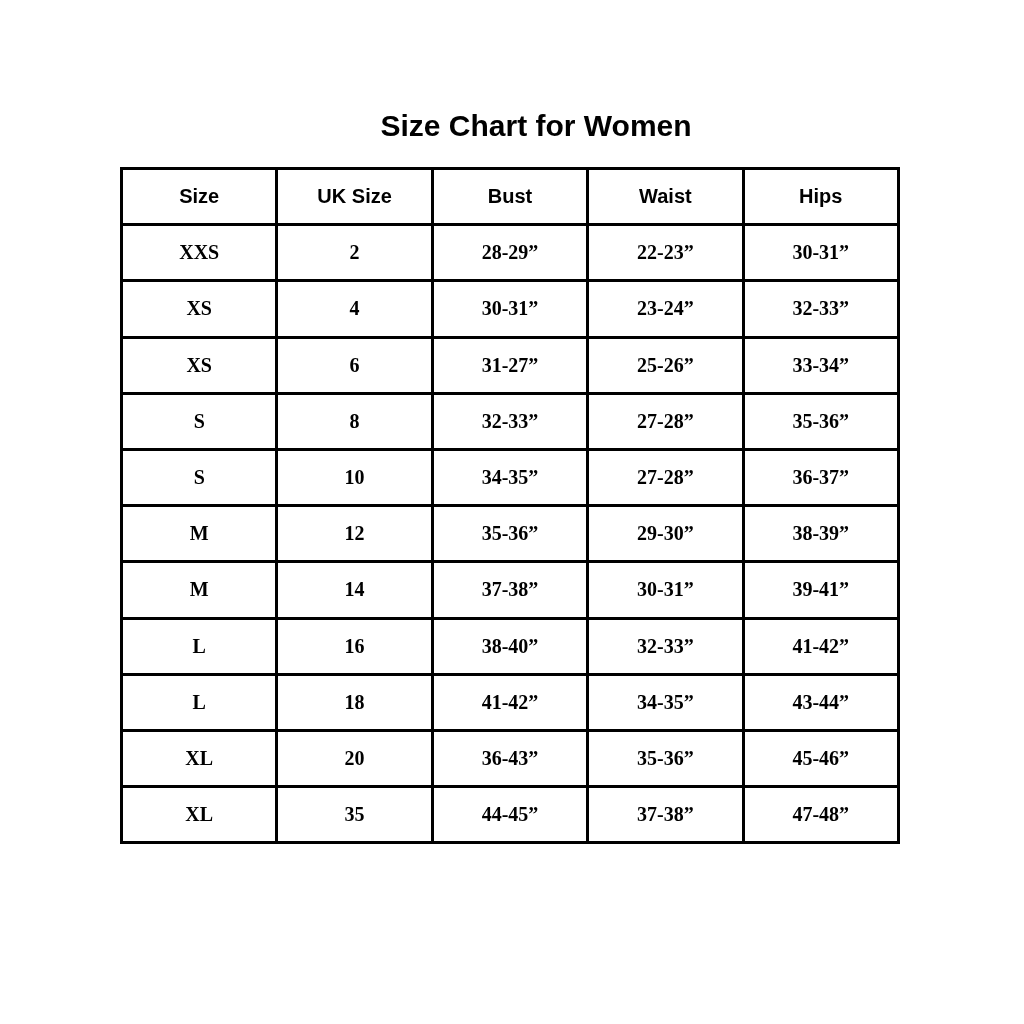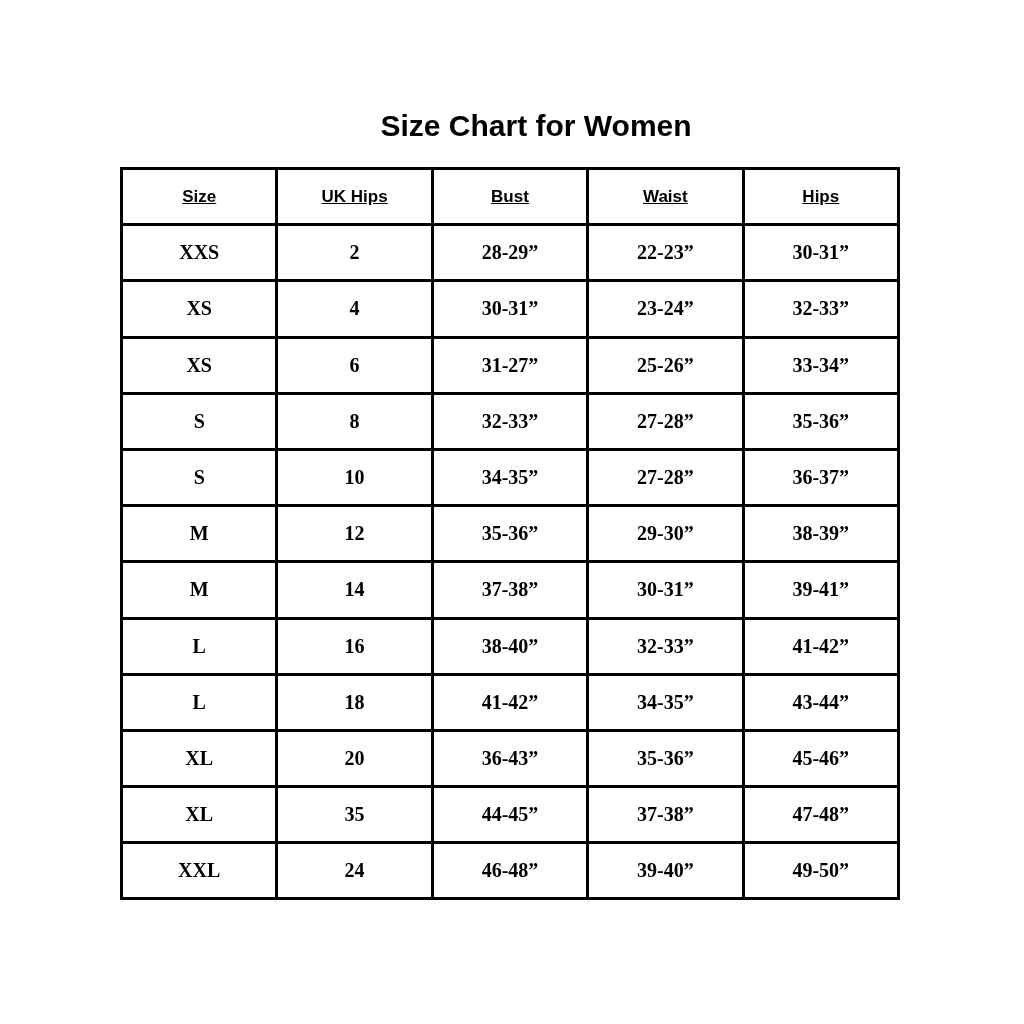--- a/index.html
+++ b/index.html
@@ -39,39 +39,38 @@
   table.size-chart th,
   table.size-chart td {
     border: 3px solid #000000;
     height: 53.2px;
     text-align: center;
     vertical-align: middle;
     font-weight: bold;
     padding: 0;
   }
   table.size-chart th {
-    font-size: 17px;
-    text-decoration: underline;
+    font-size: 20px;
   }
   table.size-chart td {
     font-size: 20px;
     font-family: Liberation Serif, serif;
   }
 </style>
 </head>
 <body>
 
 <div class="page">
   <h1 class="page-title">Size Chart for Women</h1>
 
   <table class="size-chart">
     <thead>
       <tr>
         <th>Size</th>
-        <th>UK Hips</th>
+        <th>UK Size</th>
         <th>Bust</th>
         <th>Waist</th>
         <th>Hips</th>
       </tr>
     </thead>
     <tbody>
       <tr>
         <td>XXS</td>
         <td>2</td>
         <td>28-29”</td>
@@ -141,22 +140,15 @@
         <td>35-36”</td>
         <td>45-46”</td>
       </tr>
       <tr>
         <td>XL</td>
         <td>35</td>
         <td>44-45”</td>
         <td>37-38”</td>
         <td>47-48”</td>
       </tr>
-      <tr>
-        <td>XXL</td>
-        <td>24</td>
-        <td>46-48”</td>
-        <td>39-40”</td>
-        <td>49-50”</td>
-      </tr>
     </tbody>
   </table>
 </div>
 
 </body></html>

